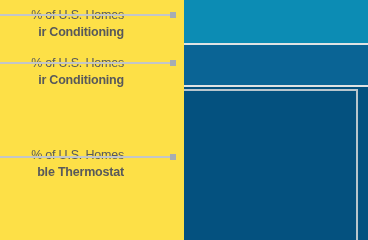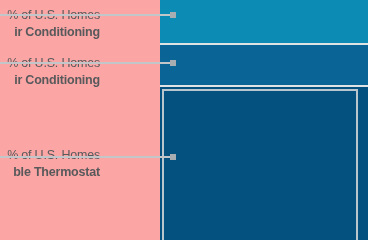--- a/index.html
+++ b/index.html
@@ -55,23 +55,23 @@
     border-right: 2px solid #b9c6cd;
     box-sizing: border-box;
     pointer-events: none;
   }
 
   
   .label-panel {
     position: absolute;
     left: 0;
     top: 0;
-    width: 160px;
+    width: 184px;
     height: 240px;
-    background: #fca5a5;
+    background: #fde047;
   }
   .callout-label {
     position: absolute;
     right: 60px;
     width: 200px;
     text-align: right;
     color: #58595b;
     line-height: 1.30;
     white-space: nowrap;
   }

